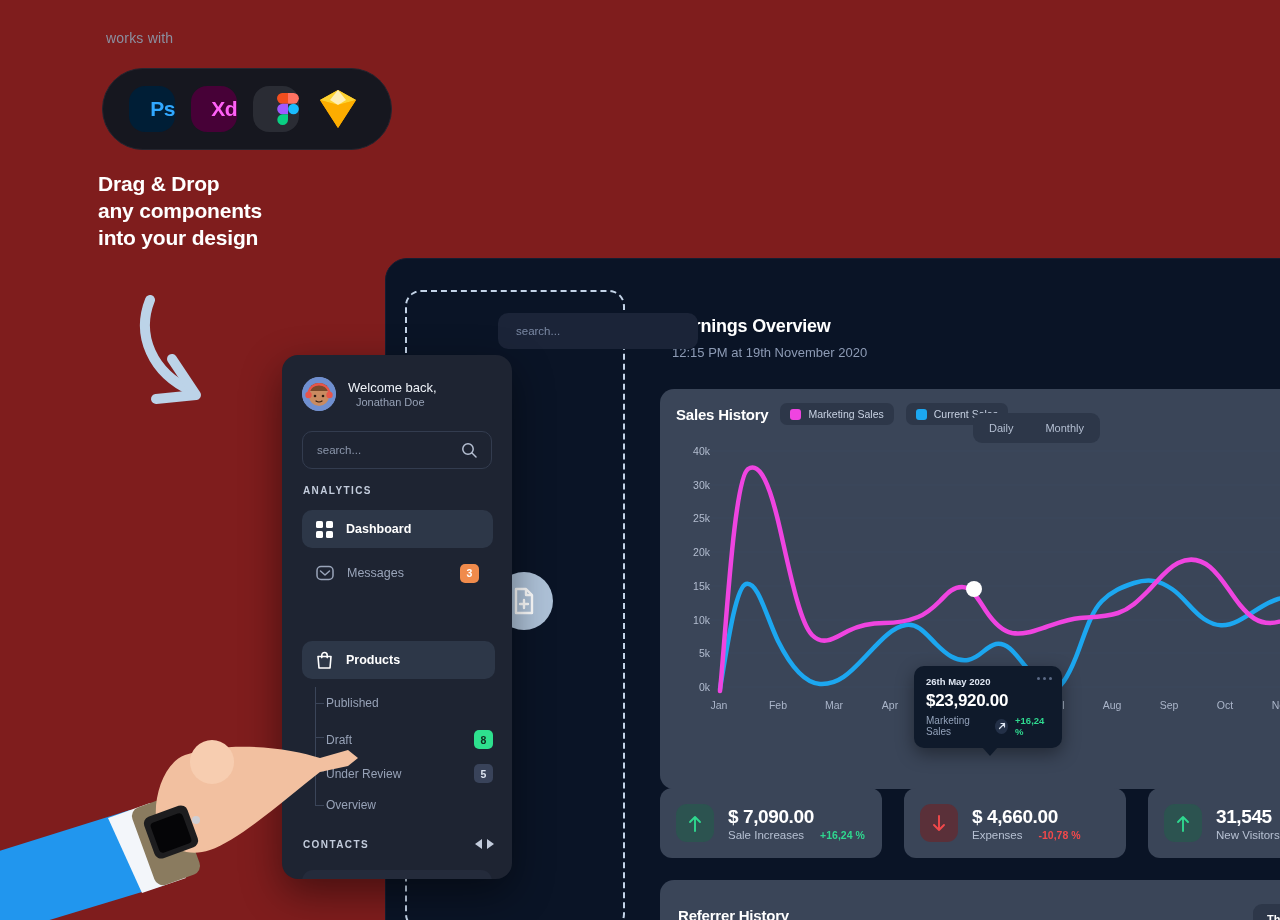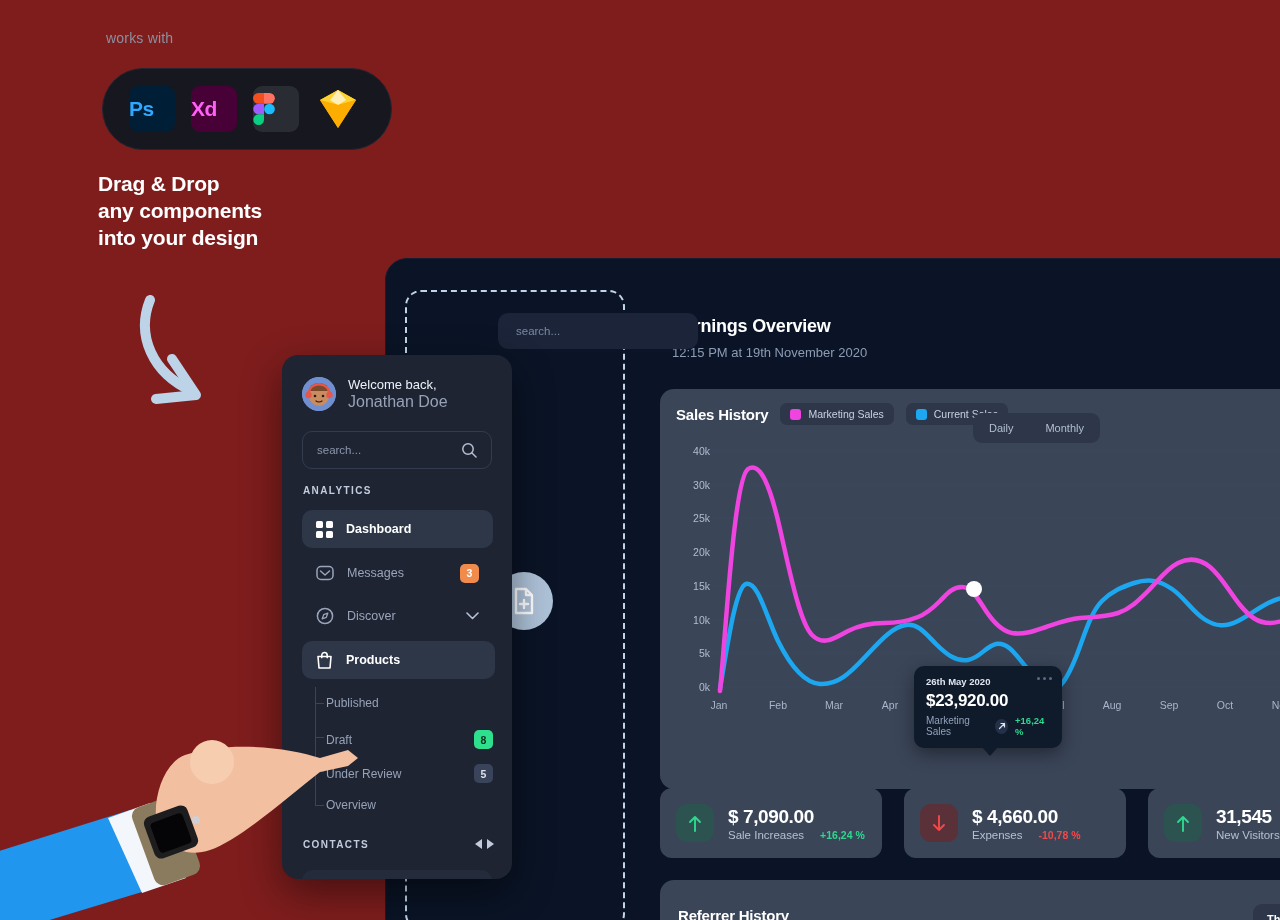--- a/index.html
+++ b/index.html
@@ -16,22 +16,22 @@
     position: absolute; left: 106px; top: 30px;
     font-size: 14px; color: #8b90a0; letter-spacing: .2px;
   }
   .logo-pill {
     position: absolute; left: 102px; top: 68px;
     width: 290px; height: 82px; border-radius: 41px;
     background: #16171f; border: 1px solid #24252f;
     display: flex; align-items: center; gap: 16px; padding: 0 26px;
   }
   .logo-tile {
-    width: 46px; height: 46px; border-radius: 9px;
-    display: flex; align-items: center; justify-content: flex-start;
+    width: 46px; height: 46px; border-radius: 16px;
+    display: flex; align-items: center; justify-content: flex-end;
     font-weight: bold; font-size: 21px; letter-spacing: -.5px;
   }
   .tile-ps { background: #001e36; color: #31a8ff; }
   .tile-xd { background: #470137; color: #ff61f6; }
   .tile-fig { background: #2a2c34; position: relative; }
   .tile-sketch { background: transparent; }
 
   .headline {
     position: absolute; left: 98px; top: 170px;
     font-size: 21px; line-height: 27px; font-weight: bold; color: #ffffff;
@@ -149,21 +149,21 @@
 
   
   .sidebar {
     position: absolute; left: 282px; top: 355px; width: 230px; height: 524px;
     background: #1e2432; border-radius: 16px; overflow: hidden;
     box-shadow: 0 14px 40px rgba(0,0,0,.45);
   }
   .sb-user { position: absolute; left: 20px; top: 22px; display: flex; align-items: center; gap: 12px; }
   .avatar { width: 34px; height: 34px; border-radius: 50%; overflow: hidden; background: #7c93c4; }
   .sb-user .w1 { font-size: 13px; color: #eef2f8; }
-  .sb-user .w2 { font-size: 16px; color: #97a2b6; margin-top: 1px; }
+  .sb-user .w2 { font-size: 11px; color: #97a2b6; margin-top: 1px; margin-left: 8px; }
   .sb-search {
     position: absolute; left: 20px; top: 76px; width: 190px; height: 38px;
     border: 1px solid #333c4f; border-radius: 10px;
     display: flex; align-items: center; justify-content: space-between; padding: 0 14px;
   }
   .sb-search span { font-size: 11.5px; color: #8b96ab; }
   .sb-sec { position: absolute; left: 21px; font-size: 10px; font-weight: bold; letter-spacing: 1.4px; color: #c3ccdc; }
   .nav-item {
     position: absolute; left: 20px; width: 191px; height: 38px; border-radius: 10px;
     display: flex; align-items: center; padding: 0 14px; gap: 13px;
@@ -441,30 +441,20 @@
 
     <div class="nav-item" style="top:199px">
       <svg width="18" height="18" viewBox="0 0 18 18">
         <rect x="1" y="2.5" width="16" height="13" rx="4" stroke="#9aa5ba" stroke-width="1.5" fill="none"></rect>
         <path d="M4.5 7l4.5 4 4.5-4" stroke="#9aa5ba" stroke-width="1.5" fill="none" stroke-linecap="round" stroke-linejoin="round"></path>
       </svg>
       <span class="lbl">Messages</span>
       <span class="badge badge-orange">3</span>
     </div>
 
-    <div class="nav-item" style="top:242px">
-      <svg width="18" height="18" viewBox="0 0 18 18">
-        <circle cx="9" cy="9" r="7.6" stroke="#9aa5ba" stroke-width="1.5" fill="none"></circle>
-        <path d="M11.8 6.2L7.7 7.7 6.2 11.8l4.1-1.5z" stroke="#9aa5ba" stroke-width="1.3" fill="none" stroke-linejoin="round"></path>
-      </svg>
-      <span class="lbl">Discover</span>
-      <svg width="13" height="8" viewBox="0 0 13 8" style="margin-left:auto">
-        <path d="M1 1l5.5 5.5L12 1" stroke="#b6c0d3" stroke-width="1.6" fill="none" stroke-linecap="round" stroke-linejoin="round"></path>
-      </svg>
-    </div>
 
     <div class="nav-item active" style="top:286px;width:193px">
       <svg width="17" height="18" viewBox="0 0 17 18">
         <path d="M2 5.5h13l-1 11.5H3z" stroke="#fff" stroke-width="1.6" fill="none" stroke-linejoin="round"></path>
         <path d="M5.8 6.6V4.2a2.7 2.7 0 015.4 0v2.4" stroke="#fff" stroke-width="1.6" fill="none" stroke-linecap="round"></path>
       </svg>
       <span class="lbl">Products</span>
     </div>
 
     <div class="sub-tree" style="top:332px;height:118px"></div>

